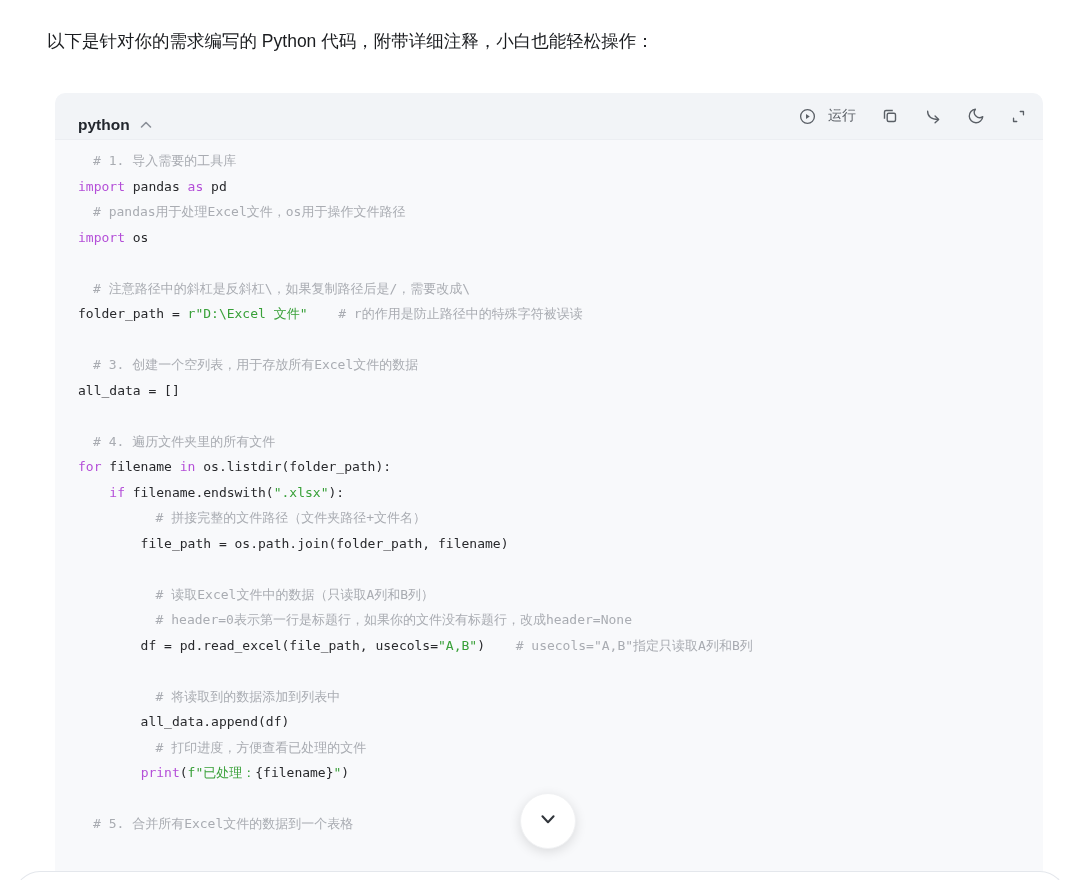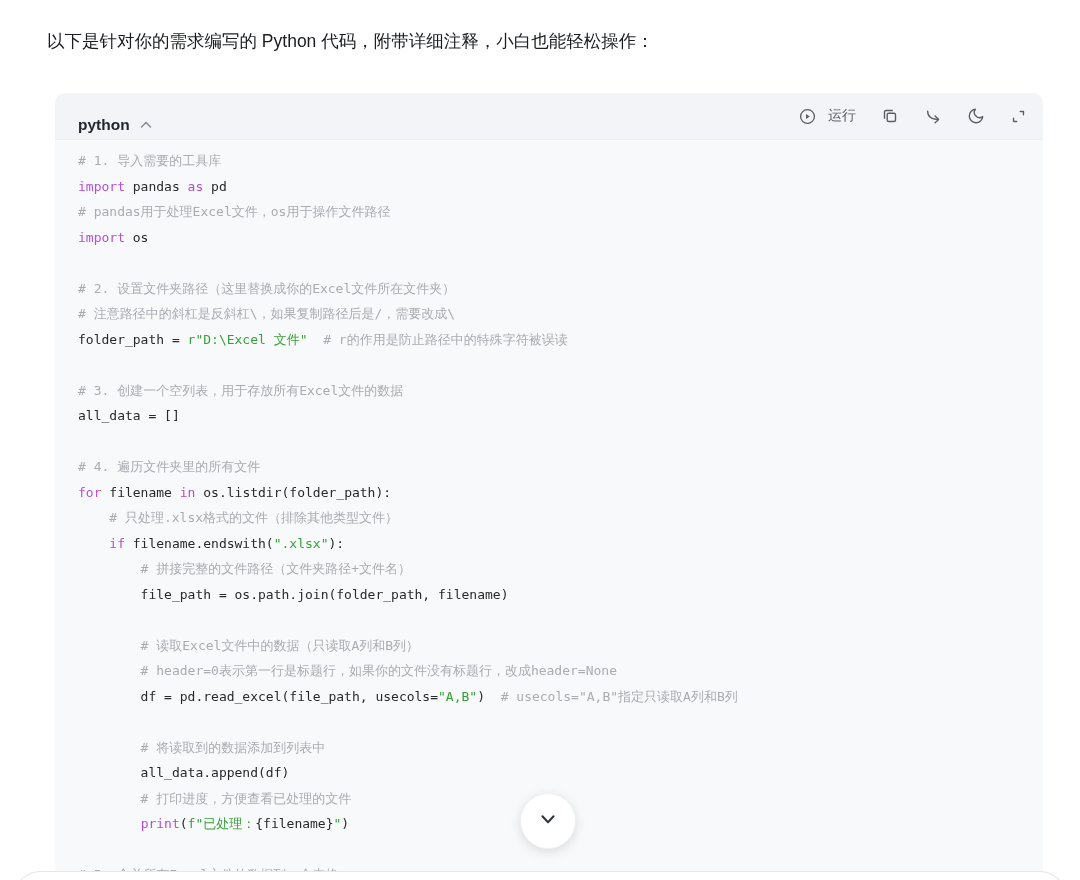--- a/index.html
+++ b/index.html
@@ -26,21 +26,21 @@
               font-size:14px; cursor:pointer; background:none; border:none;
               font-family:Liberation Sans, sans-serif; }
   .tool-btn svg { display:block; }
 
   .code-body { padding:8px 23px 0 23px;
                font-family:"DejaVu Sans Mono","Liberation Mono",monospace;
                font-size:13px; line-height:25.5px; color:var(--code-text); }
   .code-line { white-space:pre; min-height:25.5px; }
   .tok-kw  { color:var(--keyword); }
   .tok-str { color:var(--string); }
-  .tok-com { color:var(--comment); }
+  .tok-com { color:var(--comment);margin-left:15px; }
   .tok-pl  { color:var(--code-text); }
 
   .float-btn { position:absolute; left:520px; top:793px; width:56px; height:56px;
                border-radius:50%; background:#fff; border:1px solid #f0f1f3;
                box-shadow:0 3px 12px rgba(0,0,0,0.12);
                display:flex; align-items:center; justify-content:center;
                cursor:pointer; z-index:5; }
 
   .bottom-sheet { position:absolute; left:14px; top:871px; width:1052px; height:30px;
                   background:#fff; border:1px solid #e4e7ec; border-bottom:none;
@@ -112,30 +112,28 @@
         </button>
       </div>
     </div>
 
     <div class="code-body" id="code-content">
         <div class="code-line"><span class="tok-com"># 1. 导入需要的工具库</span></div>
         <div class="code-line"><span class="tok-kw">import</span><span class="tok-pl"> pandas </span><span class="tok-kw">as</span><span class="tok-pl"> pd</span></div>
         <div class="code-line"><span class="tok-com"># pandas用于处理Excel文件，os用于操作文件路径</span></div>
         <div class="code-line"><span class="tok-kw">import</span><span class="tok-pl"> os</span></div>
         <div class="code-line">&nbsp;</div>
-        <div class="code-line"><span class="tok-com"># 2. 设置文件夹路径（这里替换成你的Excel文件所在文件夹）</span></div>
         <div class="code-line"><span class="tok-com"># 注意路径中的斜杠是反斜杠\，如果复制路径后是/，需要改成\</span></div>
         <div class="code-line"><span class="tok-pl">folder_path = </span><span class="tok-str">r"D:\Excel 文件"</span><span class="tok-pl">  </span><span class="tok-com"># r的作用是防止路径中的特殊字符被误读</span></div>
         <div class="code-line">&nbsp;</div>
         <div class="code-line"><span class="tok-com"># 3. 创建一个空列表，用于存放所有Excel文件的数据</span></div>
         <div class="code-line"><span class="tok-pl">all_data = []</span></div>
         <div class="code-line">&nbsp;</div>
         <div class="code-line"><span class="tok-com"># 4. 遍历文件夹里的所有文件</span></div>
         <div class="code-line"><span class="tok-kw">for</span><span class="tok-pl"> filename </span><span class="tok-kw">in</span><span class="tok-pl"> os.listdir(folder_path):</span></div>
-        <div class="code-line"><span class="tok-com">    # 只处理.xlsx格式的文件（排除其他类型文件）</span></div>
         <div class="code-line"><span class="tok-pl">    </span><span class="tok-kw">if</span><span class="tok-pl"> filename.endswith(</span><span class="tok-str">".xlsx"</span><span class="tok-pl">):</span></div>
         <div class="code-line"><span class="tok-com">        # 拼接完整的文件路径（文件夹路径+文件名）</span></div>
         <div class="code-line"><span class="tok-pl">        file_path = os.path.join(folder_path, filename)</span></div>
         <div class="code-line">&nbsp;</div>
         <div class="code-line"><span class="tok-com">        # 读取Excel文件中的数据（只读取A列和B列）</span></div>
         <div class="code-line"><span class="tok-com">        # header=0表示第一行是标题行，如果你的文件没有标题行，改成header=None</span></div>
         <div class="code-line"><span class="tok-pl">        df = pd.read_excel(file_path, usecols=</span><span class="tok-str">"A,B"</span><span class="tok-pl">)  </span><span class="tok-com"># usecols="A,B"指定只读取A列和B列</span></div>
         <div class="code-line">&nbsp;</div>
         <div class="code-line"><span class="tok-com">        # 将读取到的数据添加到列表中</span></div>
         <div class="code-line"><span class="tok-pl">        all_data.append(df)</span></div>

